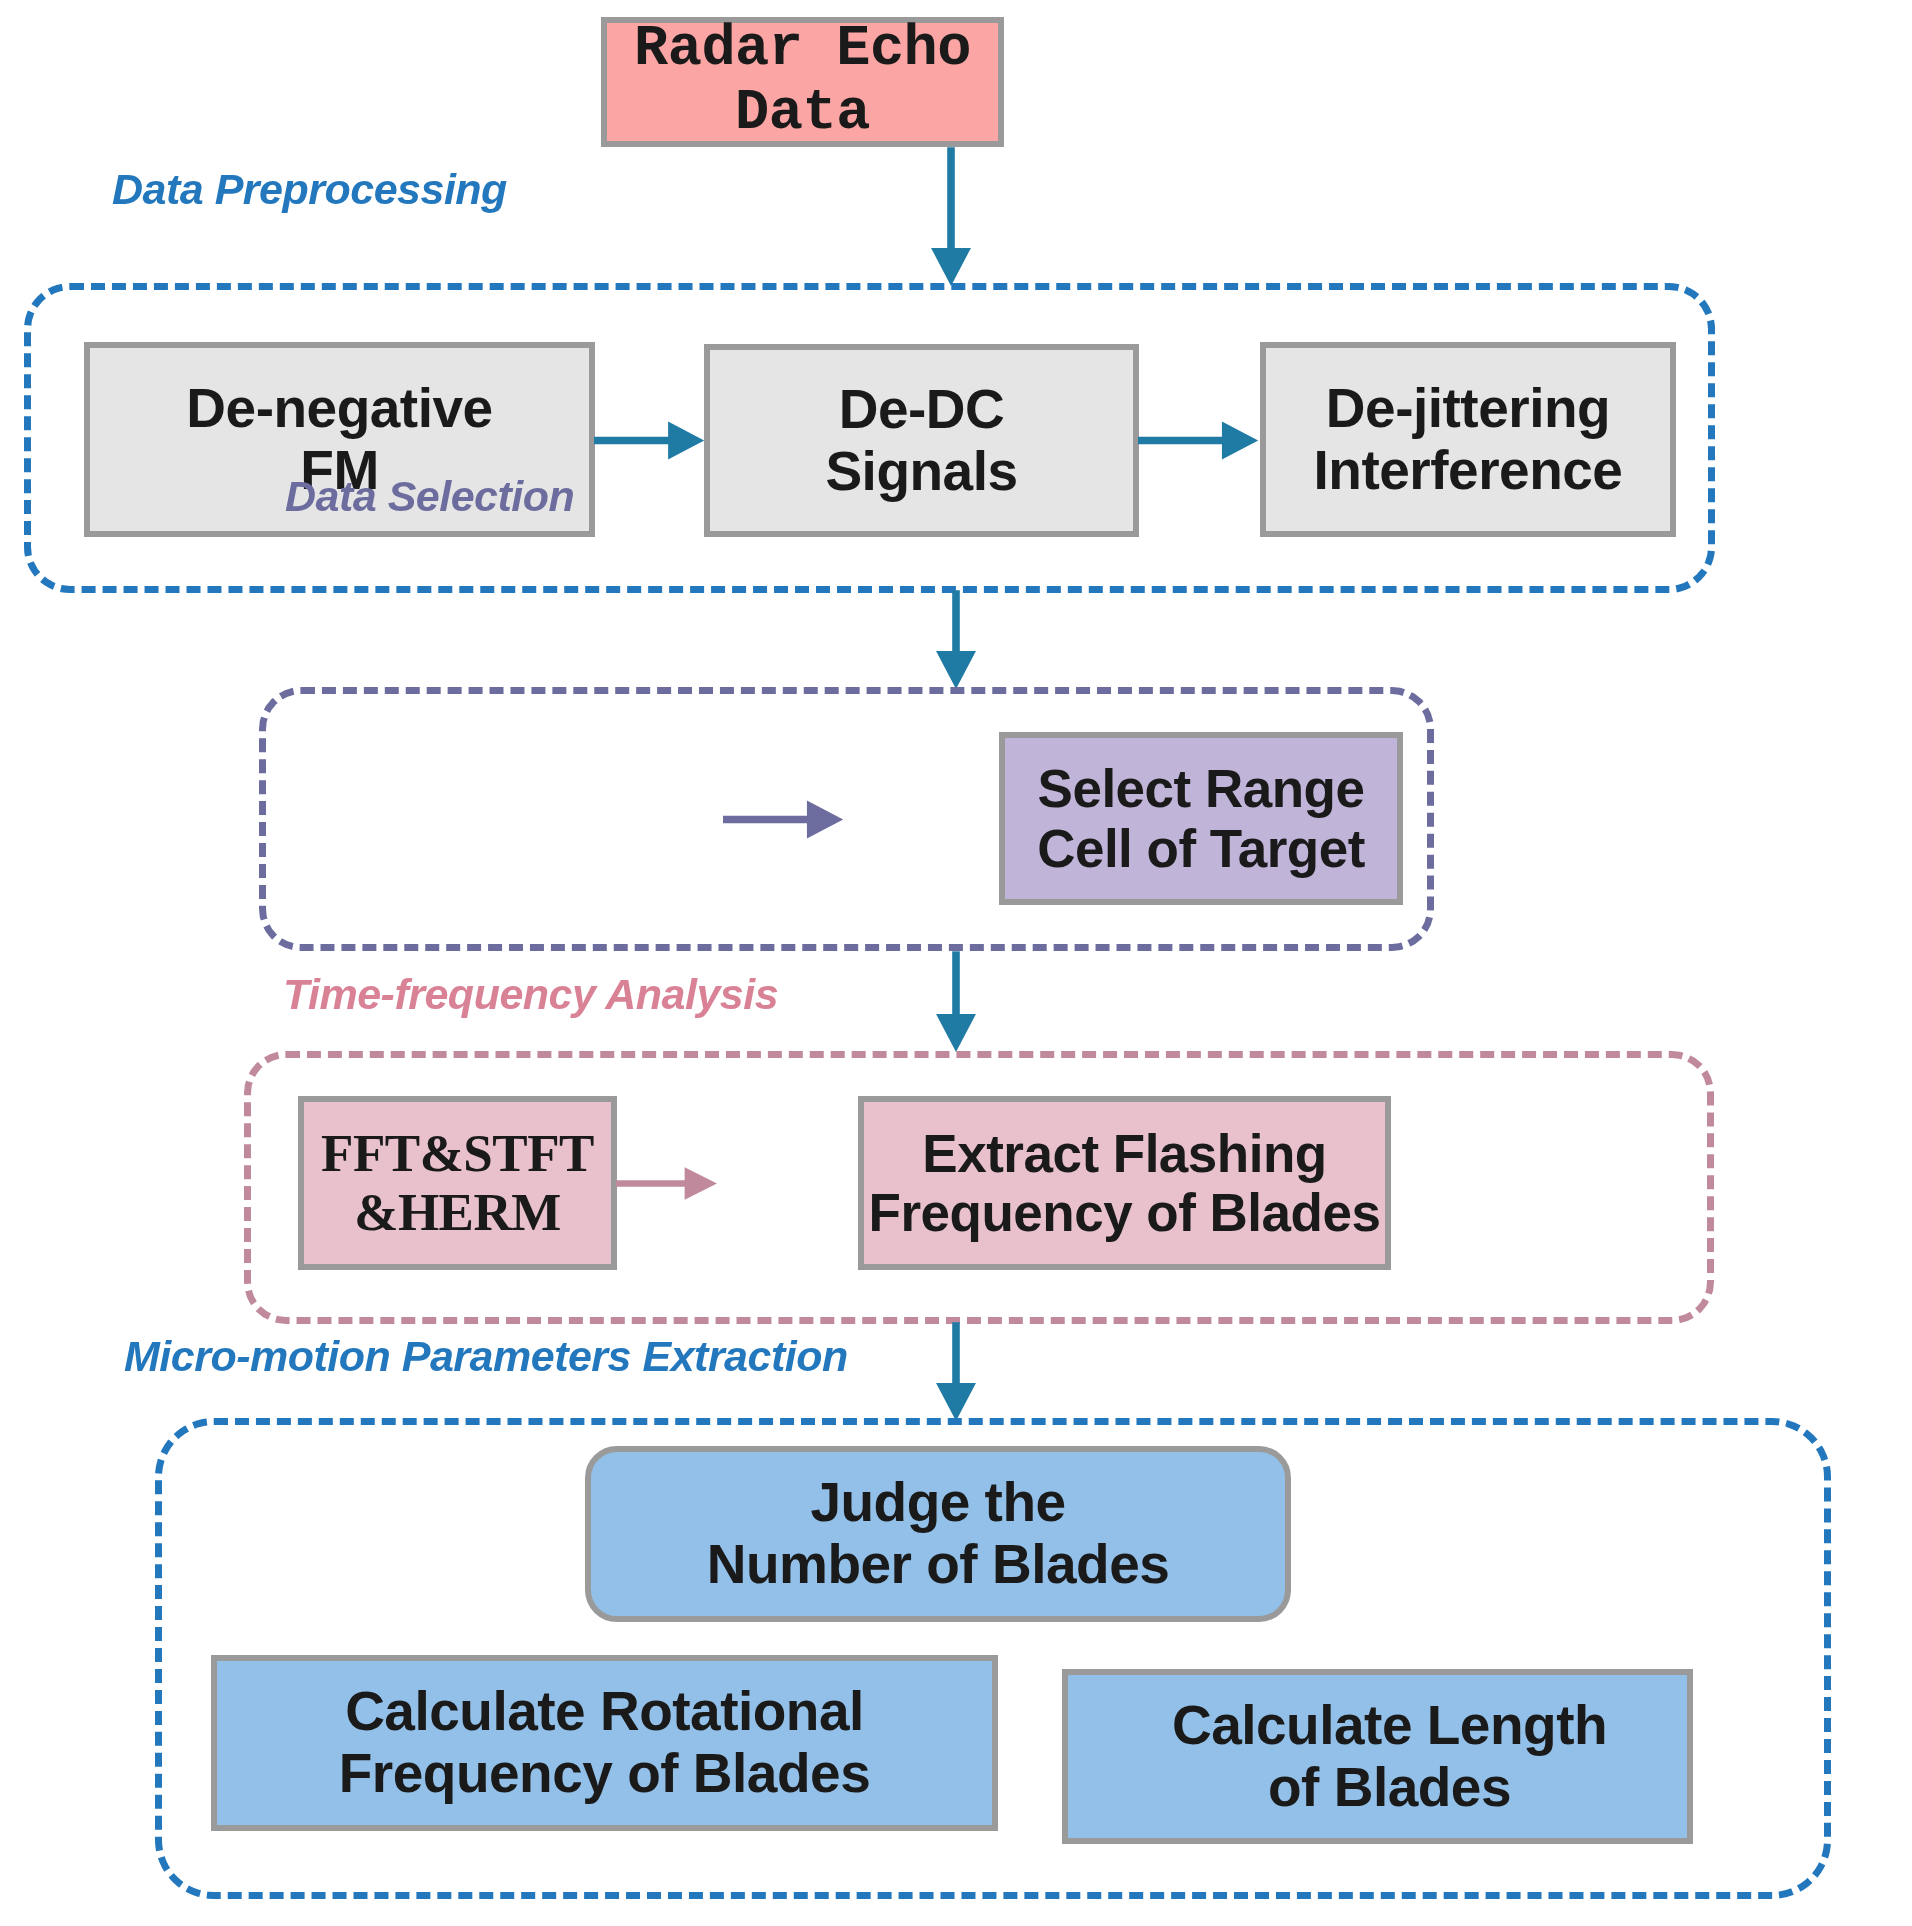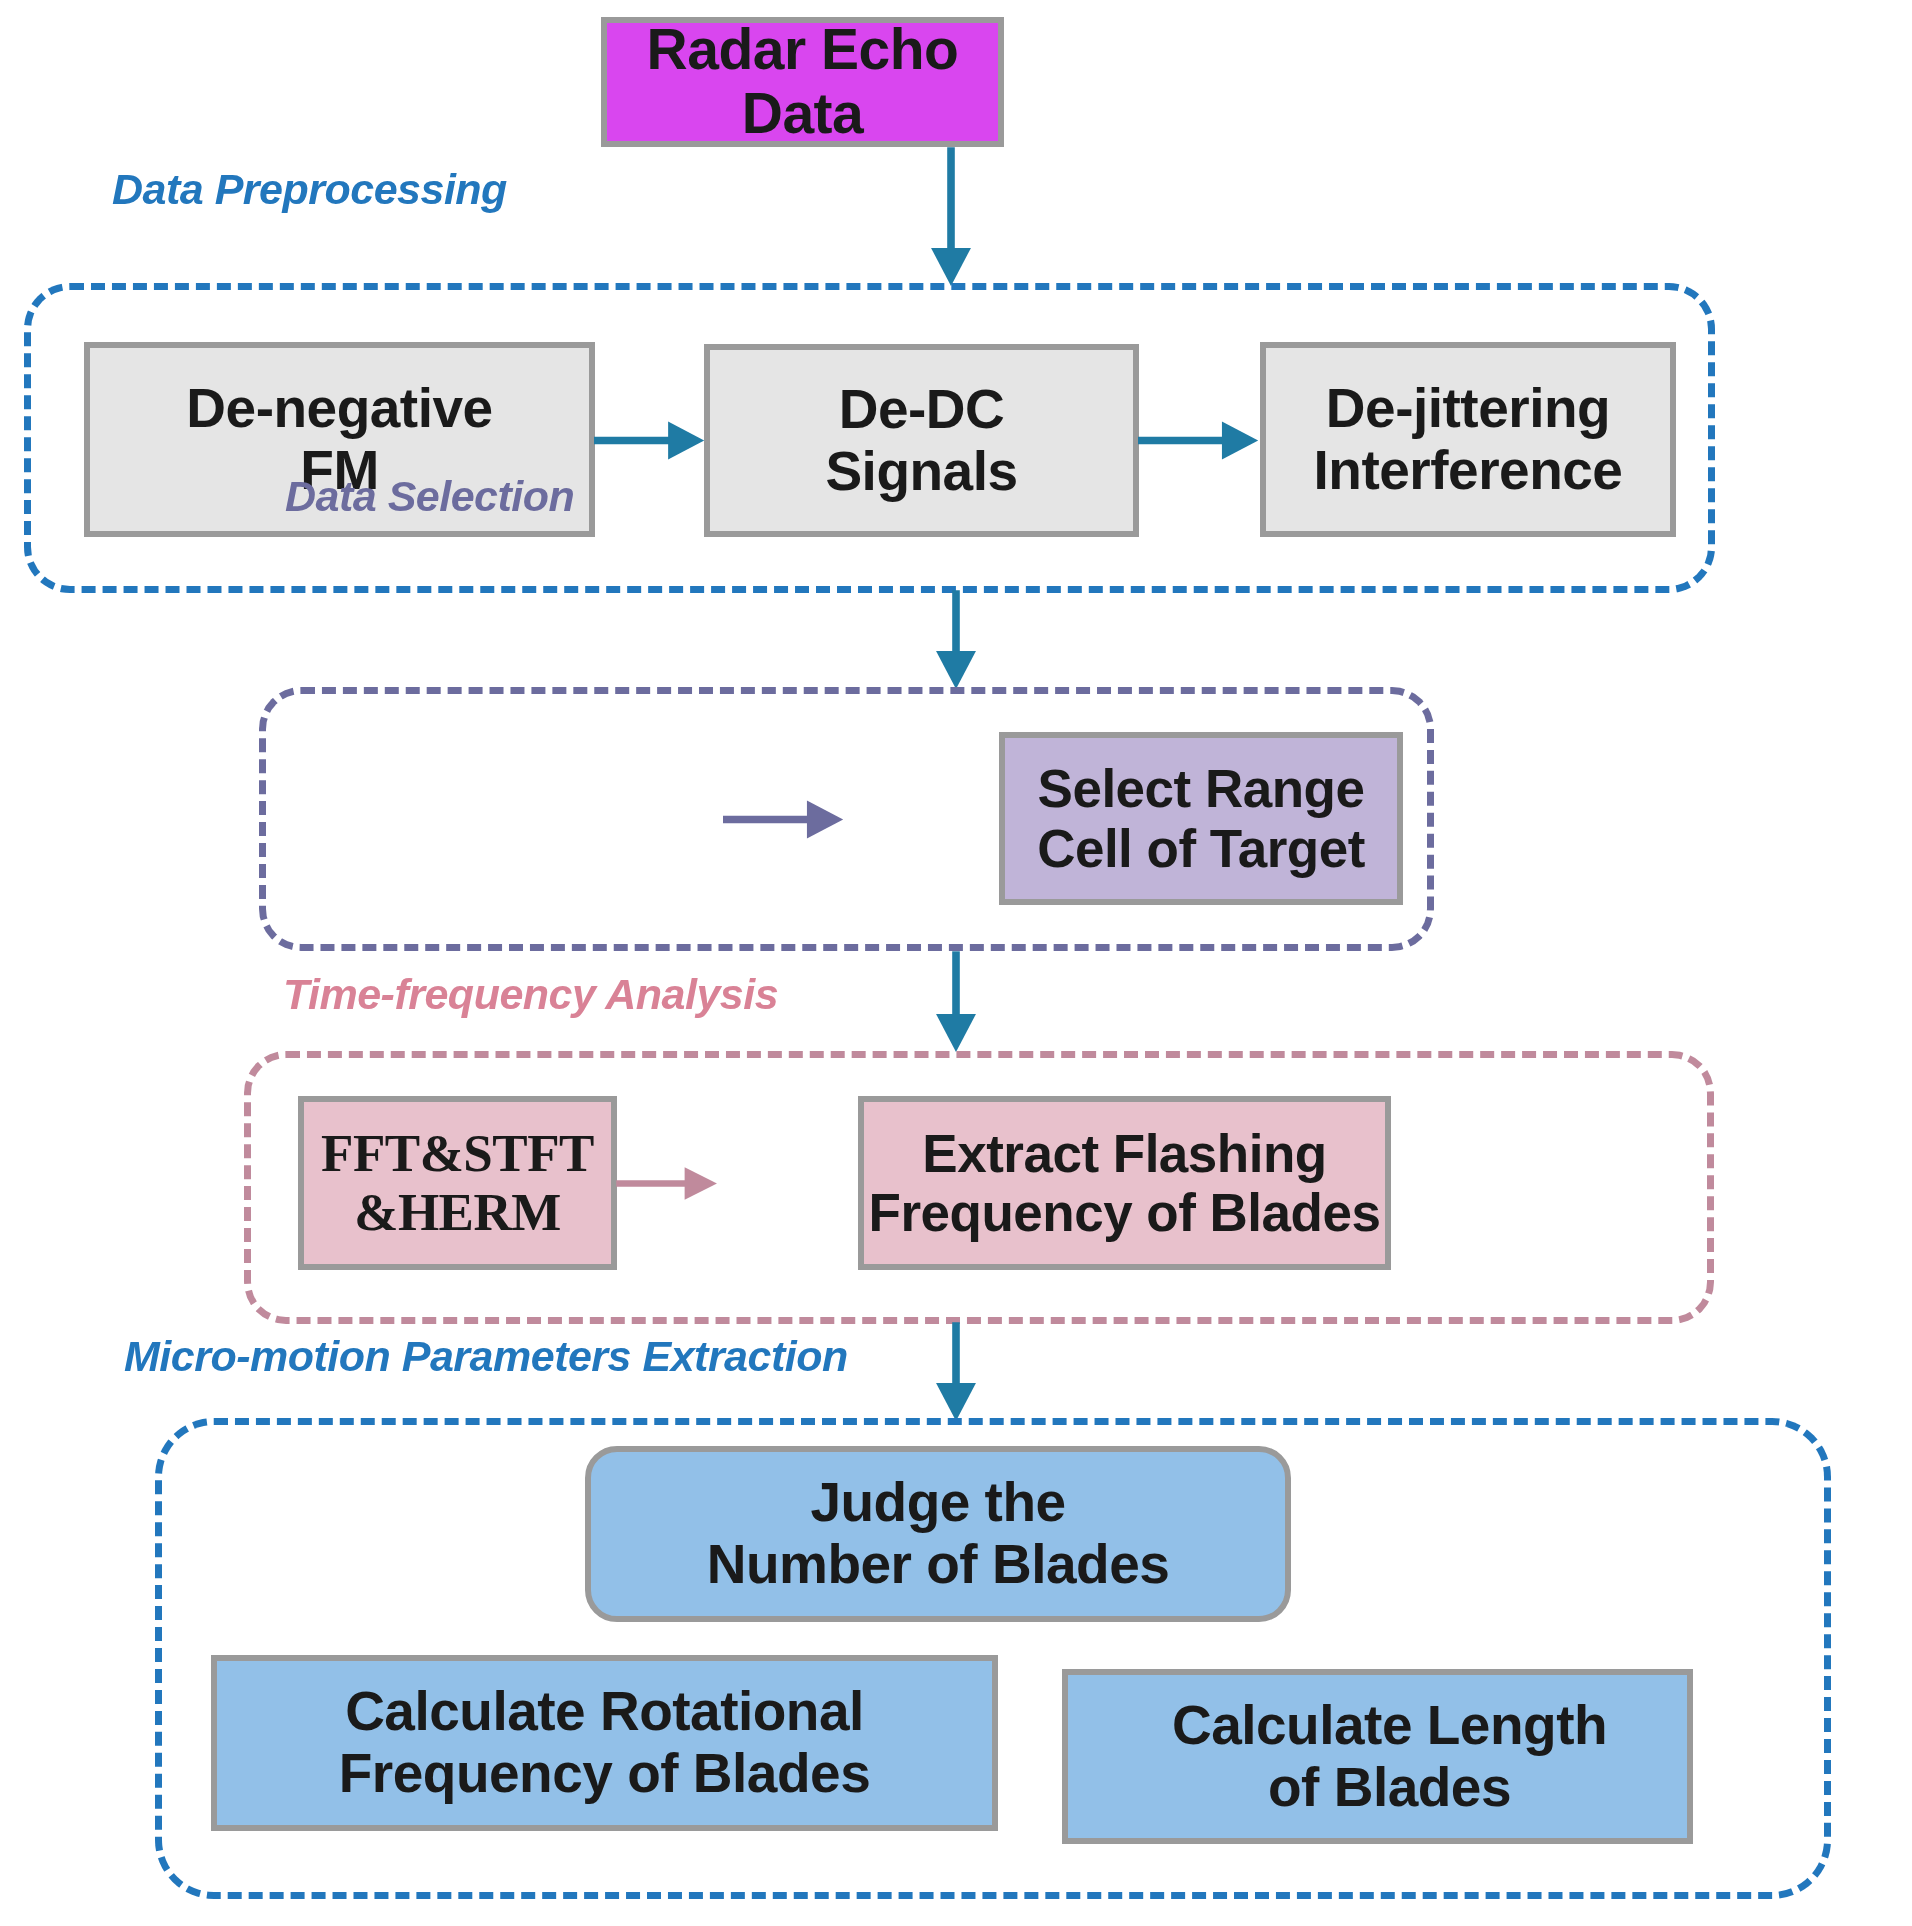--- a/index.html
+++ b/index.html
@@ -8,21 +8,21 @@
 
   #stage{position:absolute;left:0;top:0;width:1913px;height:1927px;}
 
   
   .box{position:absolute;box-sizing:border-box;
        border:6.7px solid #9a9a9a;
        display:flex;align-items:center;justify-content:center;
        text-align:center;color:#1a1a1a;font-weight:700;
        line-height:1.12;letter-spacing:-0.5px;
        white-space:pre-line;}
-  .box.dark{background:#d946ef;}
+  .box.dark{background:#fca5a5;font-family:Liberation Mono, monospace;}
   .box.cyan{background:#e5e5e5;}
   .box.purple{background:#c0b4d8;}
   .box.pink{background:#e8c1cc;}
   .box.blue{background:#92c0e8;}
 
   
   .group{position:absolute;box-sizing:border-box;background:transparent;}
   .group.g-blue{border:7.6px dashed #2277bd;}
   .group.g-purple{border:7.6px dashed #6c6c9e;}
   .group.g-pink{border:7.6px dashed #c08a9c;}

